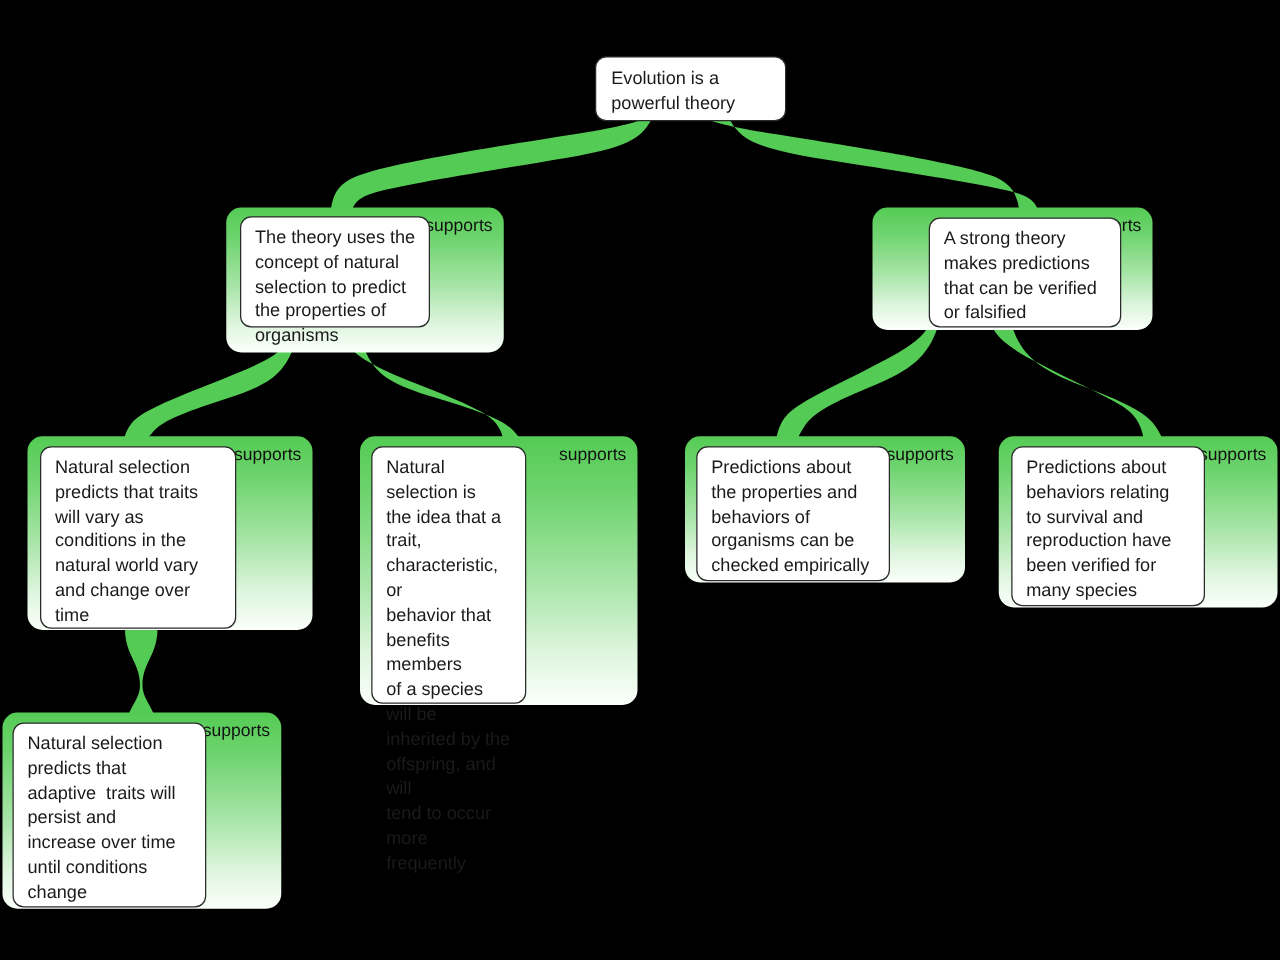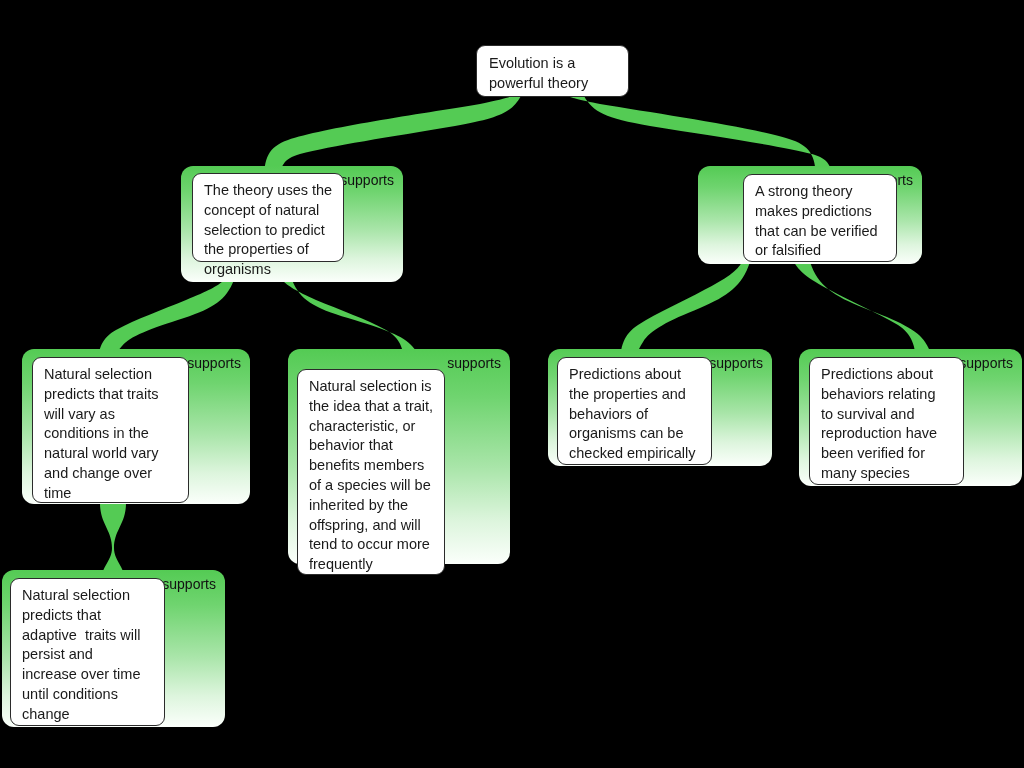--- a/index.html
+++ b/index.html
@@ -169,21 +169,21 @@
 will vary as
 conditions in the
 natural world vary
 and change over
 time</div>
   </div>
 
   <div class="support-panel" style="left:288px; top:349px; width:222px; height:215px;">
     <span class="support-label">supports</span>
   </div>
-  <div class="claim-box" style="left:297px; top:357px; width:148px; height:206px;margin-top:12px;">
+  <div class="claim-box" style="left:297px; top:357px; width:124px; height:206px;">
     <div class="claim-text">Natural selection is
 the idea that a trait,
 characteristic, or
 behavior that
 benefits members
 of a species will be
 inherited by the
 offspring, and will
 tend to occur more
 frequently</div>

